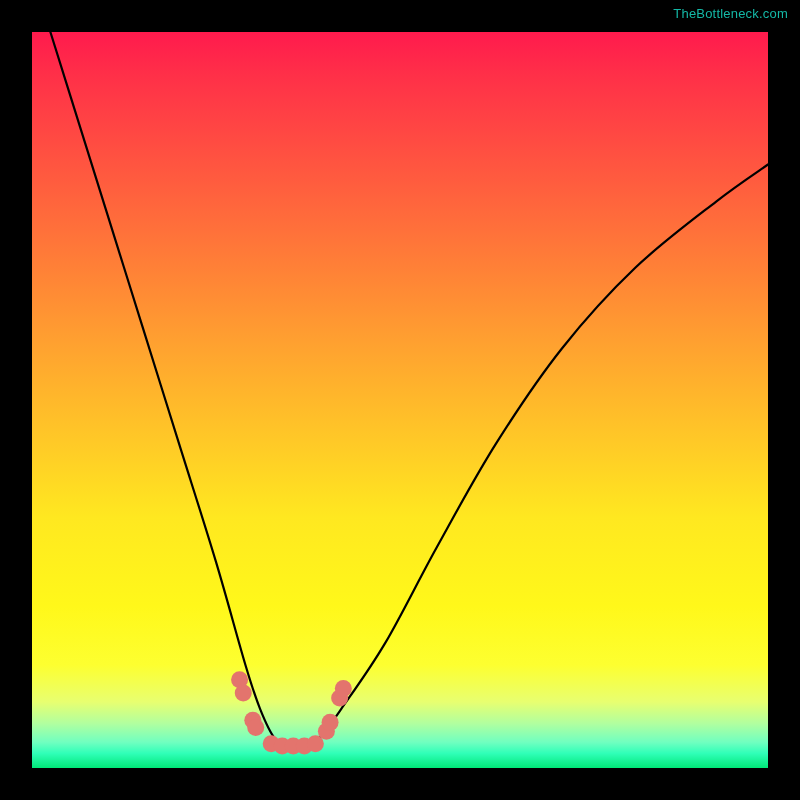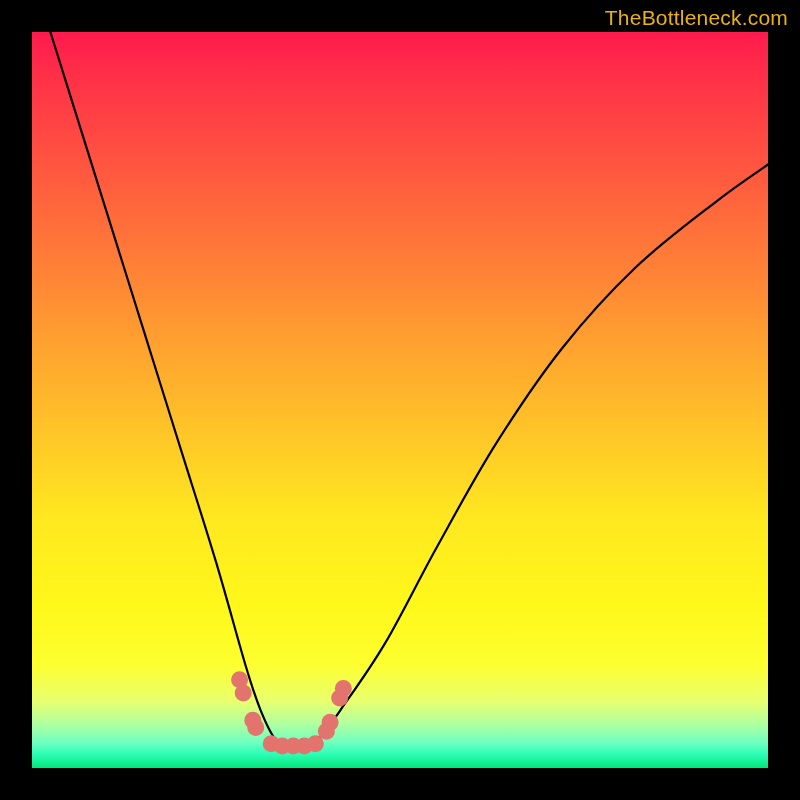--- a/index.html
+++ b/index.html
@@ -39,22 +39,22 @@
       #b0ffa0 94%,
       #70ffc0 96.5%,
       #30ffb8 98%,
       #00e878 100%
     );
   }
   .watermark {
     position: absolute;
     top: 6px;
     right: 12px;
-    color: #eab308;
-    font-size: 21px;
+    color: #14b8a6;
+    font-size: 13px;
     letter-spacing: 0.2px;
     font-weight: 400;
     user-select: none;
   }
   svg.curve {
     position: absolute;
     left: 0;
     top: 0;
     width: 736px;
     height: 736px;

